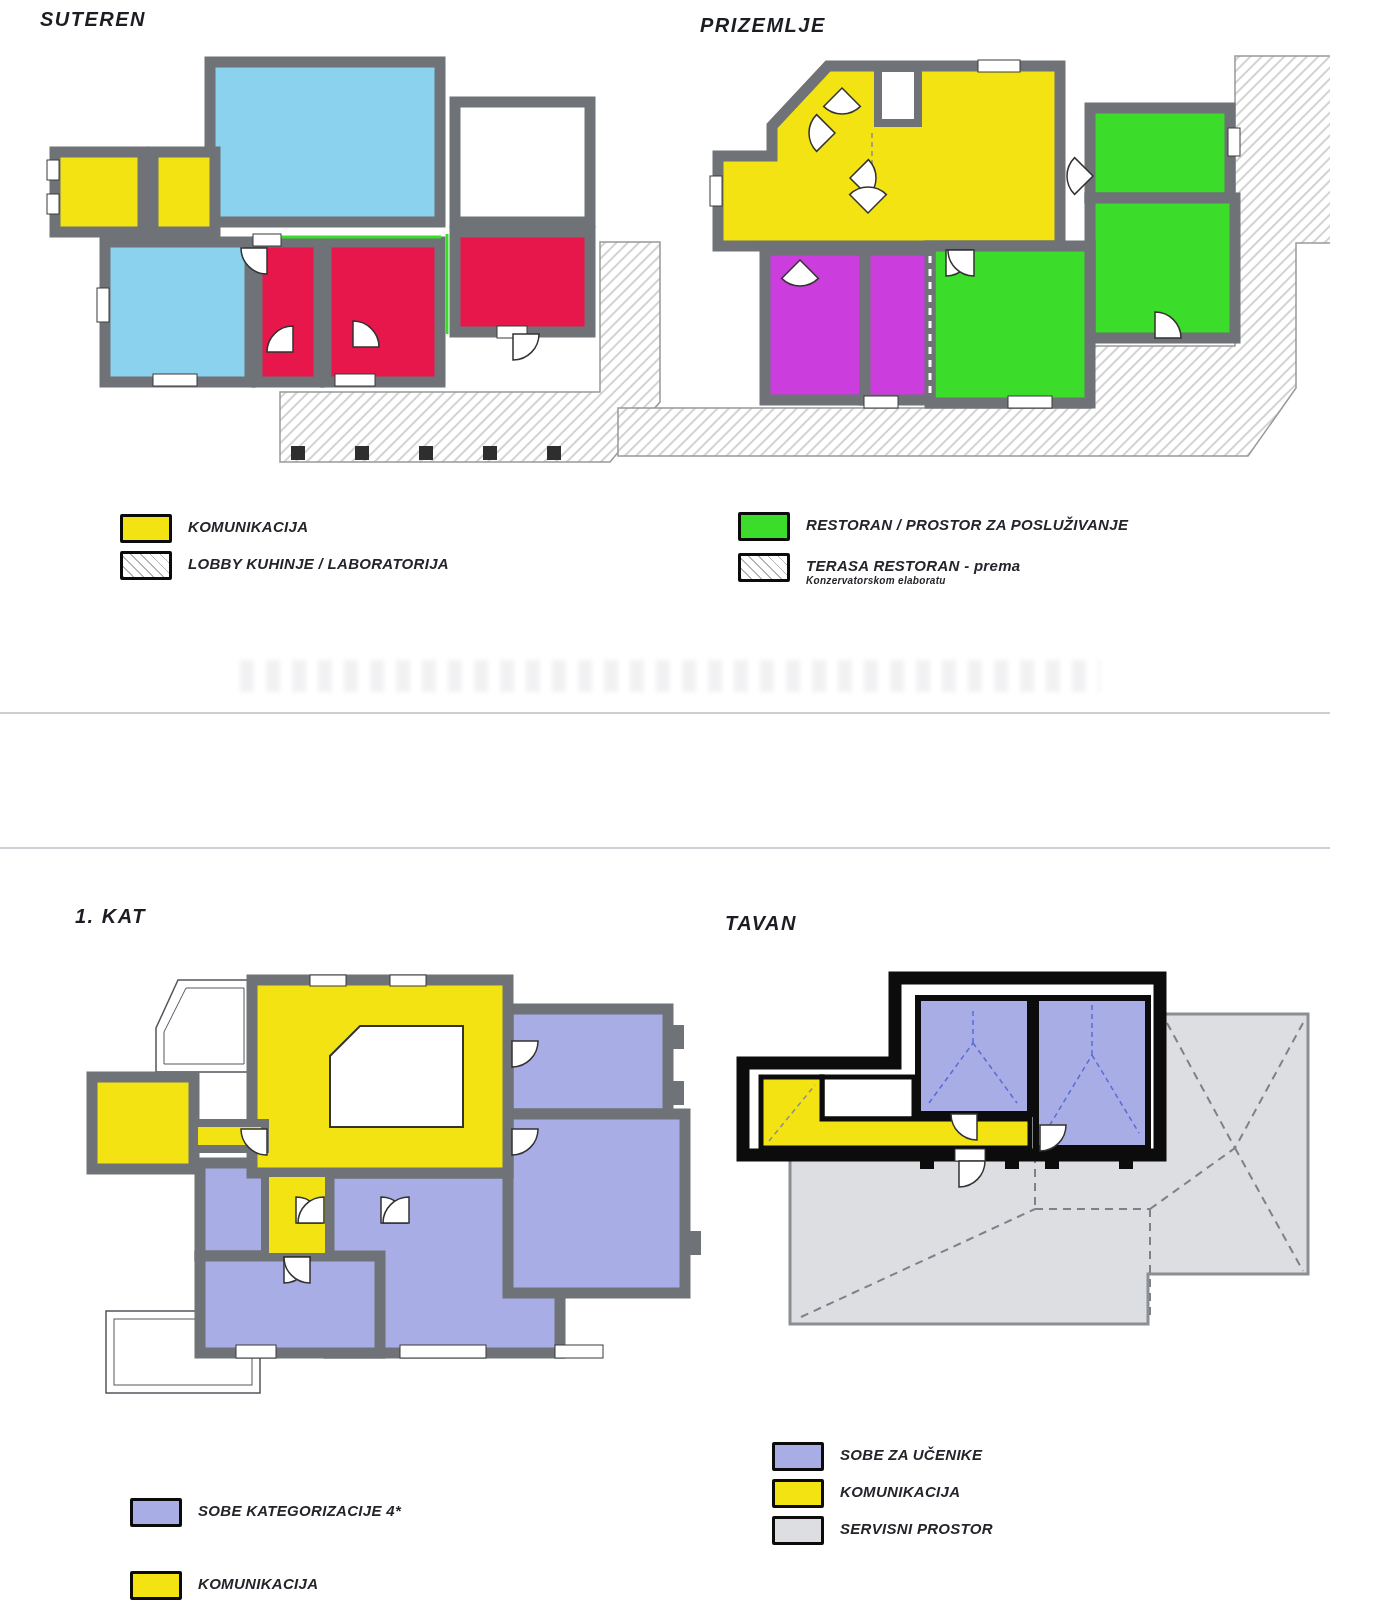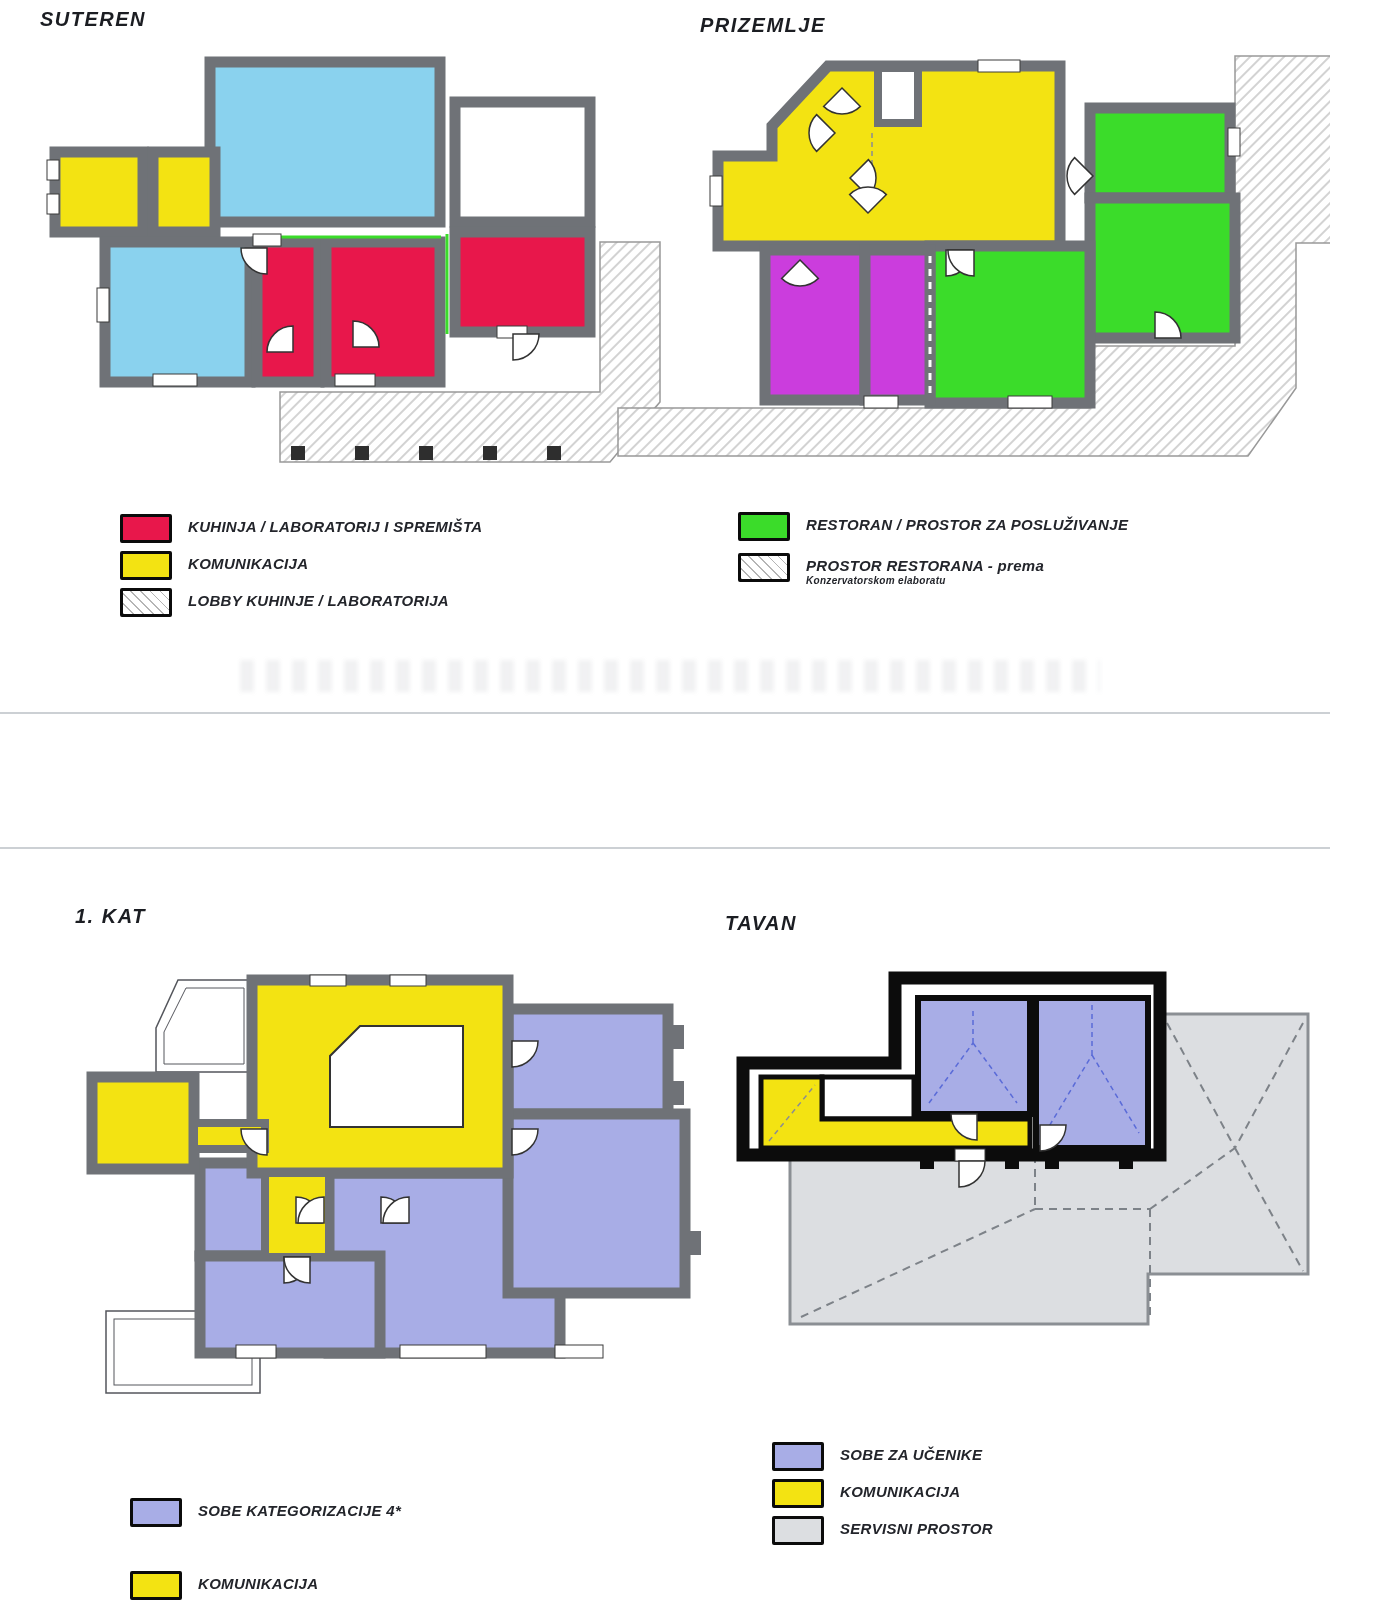--- a/index.html
+++ b/index.html
@@ -106,24 +106,20 @@
     <g>
       <use href="#fanS" class="fan" transform="translate(232,206) rotate(90)"></use>
       <use href="#fanS" class="fan" transform="translate(258,310) rotate(180)"></use>
       <use href="#fanS" class="fan" transform="translate(318,305) rotate(270)"></use>
       <use href="#fanS" class="fan" transform="translate(478,292) rotate(0)"></use>
     </g>
   </svg>
 
   <div class="legend" style="left:120px;top:514px;">
     <div class="legend-row">
-      <div class="sw sw-red"></div>
-      <div class="legend-label">KUHINJA / LABORATORIJ I SPREMIŠTA</div>
-    </div>
-    <div class="legend-row">
       <div class="sw sw-yellow"></div>
       <div class="legend-label">KOMUNIKACIJA</div>
     </div>
     <div class="legend-row">
       <div class="sw sw-hatched"></div>
       <div class="legend-label">LOBBY KUHINJE / LABORATORIJA</div>
     </div>
   </div>
 
   <div class="floor-title" style="left:700px;top:14px;">PRIZEMLJE</div>
@@ -176,21 +172,21 @@
   </svg>
 
   <div class="legend" style="left:738px;top:512px;gap:12px;">
     <div class="legend-row">
       <div class="sw sw-green"></div>
       <div class="legend-label">RESTORAN / PROSTOR ZA POSLUŽIVANJE</div>
     </div>
     <div class="legend-row">
       <div class="sw sw-hatched"></div>
       <div class="legend-label">
-        <div>PROSTOR RESTORANA - prema</div>
+        <div>TERASA RESTORAN - prema</div>
         <div class="sub">Konzervatorskom elaboratu</div>
       </div>
     </div>
   </div>
 
   <div class="smudge"></div>
   <div class="divider" style="top:712px;"></div>
   <div class="divider" style="top:847px;"></div>
 
   <div class="floor-title" style="left:75px;top:905px;">1. KAT</div>

